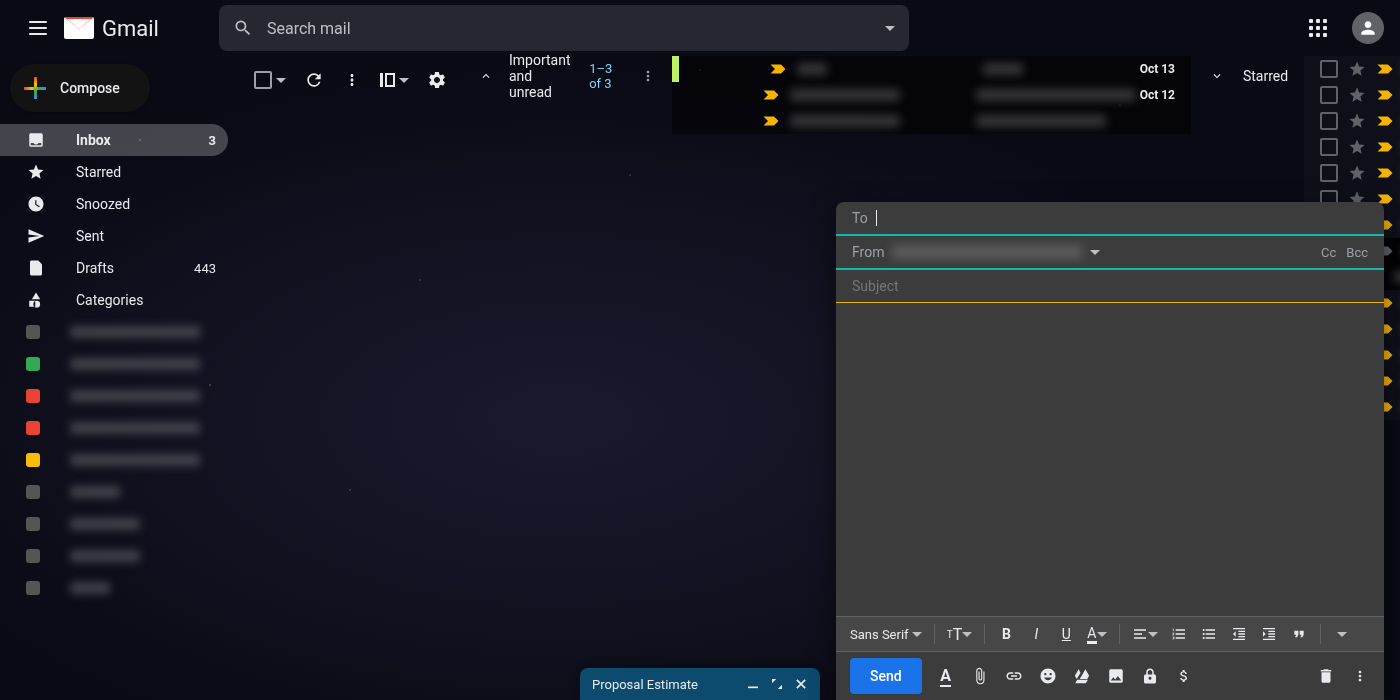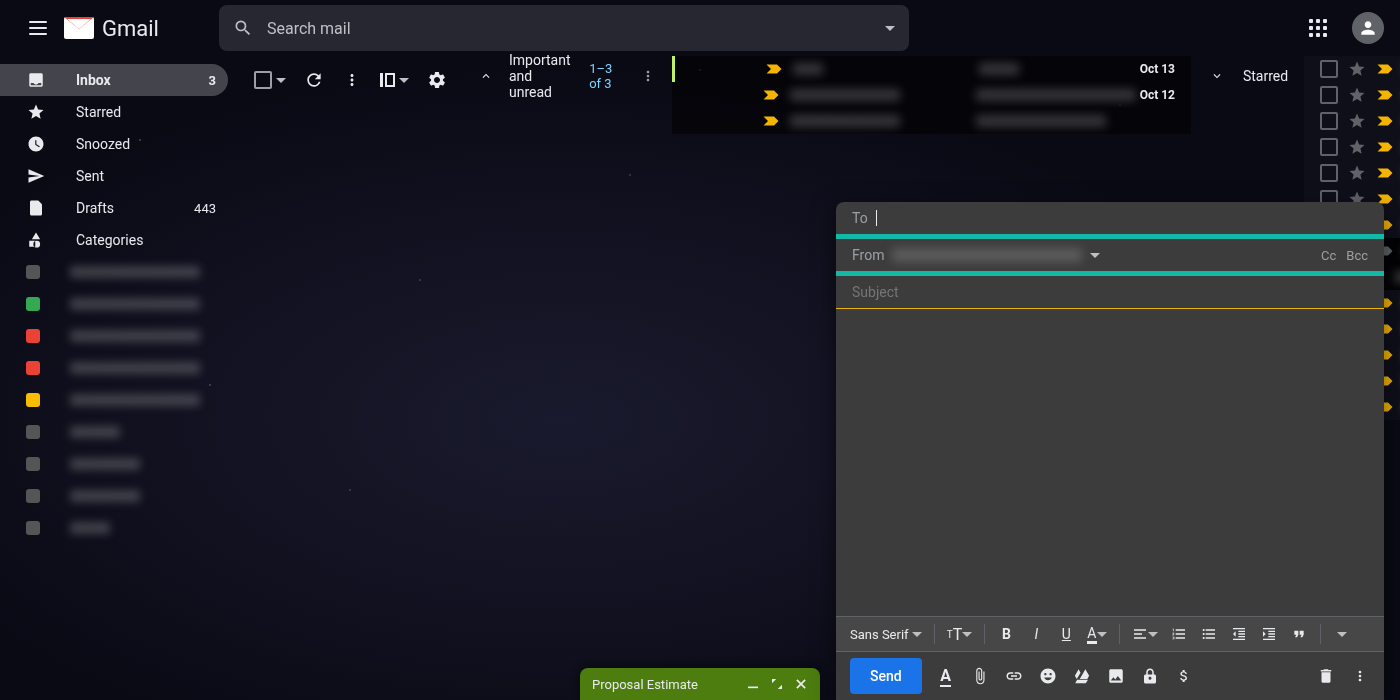--- a/index.html
+++ b/index.html
@@ -47,47 +47,47 @@
 .split-icon{display:flex;gap:2px;align-items:center}
 .split-icon span:first-child{width:3px;height:14px;background:#e8eaed}
 .split-icon span:last-child{width:10px;height:14px;border:2px solid #e8eaed}
 .gear{width:20px;height:20px}
 .section-header{height:40px;display:flex;align-items:center;padding:0 16px;gap:16px;font-size:14px;color:#e8eaed}
 .section-count{margin-left:auto;color:#7dd3fc;font-size:13px;margin-right:12px}
 .chevron{width:20px;height:20px;display:flex;align-items:center;justify-content:center;cursor:pointer}
 .mail-list{display:flex;flex-direction:column}
 .mail-row{height:26px;display:flex;align-items:center;padding:0 16px;gap:10px;font-size:14px;cursor:pointer;position:relative}
 .mail-row.unread{background:rgba(0,0,0,.55);font-weight:700}
-.mail-row.unread.first{border-left:3px solid #bef264}
+.mail-row.unread.first{border-left:7px solid #bef264}
 .mail-row.read{background:rgba(30,30,40,.3)}
 .mail-row.darker{background:rgba(0,0,0,.7)}
 .row-cb{width:18px;height:18px;border:2px solid #5f6368;border-radius:2px;flex-shrink:0}
 .row-star{width:18px;height:18px;flex-shrink:0}
 .row-imp{width:18px;height:12px;flex-shrink:0}
 .imp-yellow{fill:#f4b400}
 .imp-gray{fill:#5f6368}
 .blur-text{filter:blur(5px);background:rgba(150,150,150,.35);height:12px;border-radius:2px}
 .sender-col{width:176px;flex-shrink:0}
 .subject-col{flex:1;min-width:0}
 .date-col{margin-left:auto;font-size:12px;font-weight:700;flex-shrink:0;padding-left:10px}
 .compose-window{position:absolute;right:16px;bottom:0;width:548px;height:498px;background:#3c3c3c;border-radius:8px 8px 0 0;box-shadow:0 8px 24px rgba(0,0,0,.5);display:flex;flex-direction:column;z-index:10}
 .cw-header{height:40px;background:#474747;border-radius:8px 8px 0 0;display:flex;align-items:center;padding:0 14px;font-size:14px;font-weight:500;color:#e8eaed}
 .cw-controls{margin-left:auto;display:flex;gap:14px;align-items:center}
 .cw-ctrl{cursor:pointer;width:14px;height:14px;display:flex;align-items:center;justify-content:center}
-.cw-field{padding:8px 16px;border-bottom:5px solid #14b8a6;display:flex;align-items:center;font-size:14px;color:#9aa0a6;gap:8px}
+.cw-field{padding:8px 16px;border-bottom:2px solid #14b8a6;display:flex;align-items:center;font-size:14px;color:#9aa0a6;gap:8px}
 .cw-field input{flex:1;background:transparent;border:none;outline:none;color:#e8eaed;font-size:14px}
 .cw-field .right-links{margin-left:auto;display:flex;gap:10px;font-size:13px}
 .cw-body{flex:1}
 .cw-fmtbar{height:36px;background:#474747;display:flex;align-items:center;padding:0 10px;gap:4px;border-top:1px solid #5f6368;border-bottom:1px solid #5f6368}
 .fmt-btn{height:26px;min-width:26px;display:flex;align-items:center;justify-content:center;cursor:pointer;border-radius:3px;color:#e8eaed;font-size:14px;padding:0 4px}
 .fmt-sep{width:1px;height:20px;background:#5f6368;margin:0 4px}
 .cw-actions{height:48px;display:flex;align-items:center;padding:0 14px;gap:14px}
 .send-btn{background:#1a73e8;color:#fff;height:36px;padding:0 20px;border-radius:4px;font-size:14px;font-weight:500;cursor:pointer;display:flex;align-items:center}
 .act-icon{width:20px;height:20px;cursor:pointer;display:flex;align-items:center;justify-content:center;color:#e8eaed}
-.minimized-window{position:absolute;bottom:0;left:580px;width:240px;height:32px;background:#4d7c0f;border-radius:8px 8px 0 0;display:flex;align-items:center;padding:0 12px;font-size:13px;color:#e8eaed;z-index:9;box-shadow:0 -2px 8px rgba(0,0,0,.4)}
+.minimized-window{position:absolute;bottom:0;left:580px;width:240px;height:32px;background:#0c4a6e;border-radius:8px 8px 0 0;display:flex;align-items:center;padding:0 12px;font-size:13px;color:#e8eaed;z-index:9;box-shadow:0 -2px 8px rgba(0,0,0,.4)}
 .min-controls{margin-left:auto;display:flex;gap:10px}
 svg{fill:currentColor}
 .cursor-caret{width:1px;height:16px;background:#e8eaed;animation:blink 1s infinite}
 @keyframes blink{50%{opacity:0}}
 </style>
 </head>
 <body>
 
 <div class="header">
   <div class="menu-btn">
@@ -125,20 +125,24 @@
     <div class="avatar">
       <svg viewBox="0 0 24 24">
           <path d="M12 12c2.21 0 4-1.79 4-4s-1.79-4-4-4-4 1.79-4 4 1.79 4 4 4zm0 2c-2.67 0-8 1.34-8 4v2h16v-2c0-2.66-5.33-4-8-4z"></path>
         </svg>
     </div>
   </div>
 </div>
 
 <div class="container">
   <div class="sidebar">
+    <div class="compose-btn">
+      <div class="plus-icon"></div>
+      <span class="compose-text">Compose</span>
+    </div>
     <div class="nav-item active">
       <div class="nav-icon">
           <svg width="18" height="18" viewBox="0 0 24 24">
             <path fill="#e8eaed" d="M19 3H5c-1.1 0-2 .9-2 2v14c0 1.1.9 2 2 2h14c1.1 0 2-.9 2-2V5c0-1.1-.9-2-2-2zm0 16H5v-3h3.56c.69 1.19 1.97 2 3.45 2s2.75-.81 3.45-2H19v3z"></path>
           </svg>
         </div>
       <span>Inbox</span>
       <span class="count">3</span>
     </div>
     <div class="nav-item">

